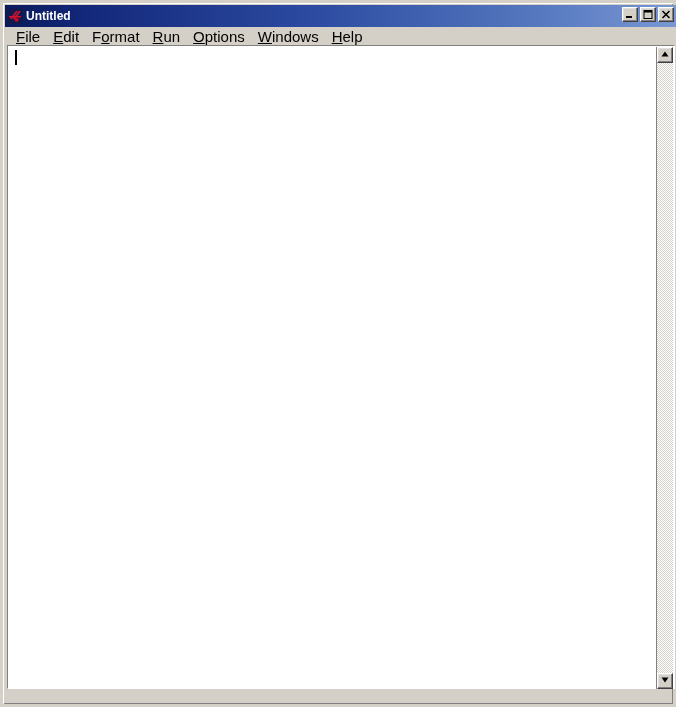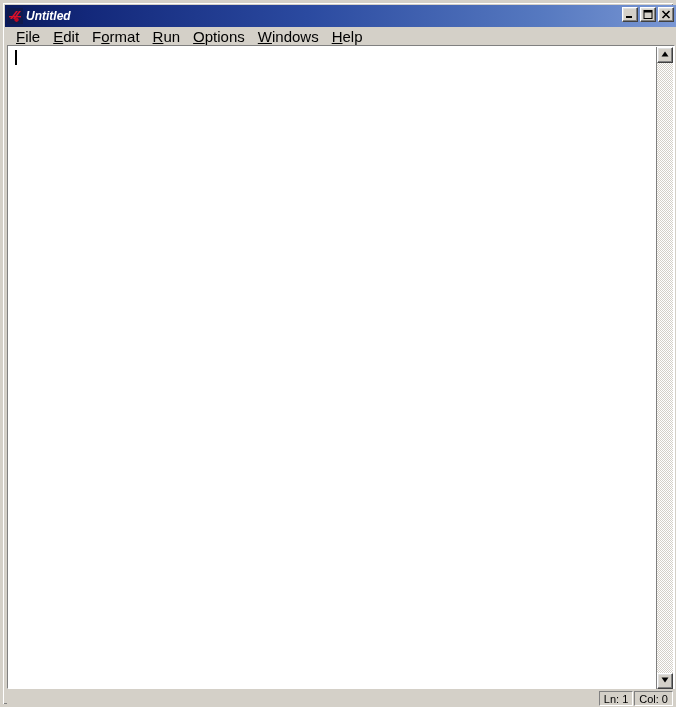--- a/index.html
+++ b/index.html
@@ -49,21 +49,20 @@
     position: relative;
   }
   #title-text {
     color: #ffffff;
     font-size: 12px;
     font-weight: bold;
     letter-spacing: 0px;
     white-space: nowrap;
     font-family: "Liberation Sans", sans-serif;
     text-shadow: 0px 0px 0 rgba(0,0,0,0);
-    font-style: italic;
   }
 
   
   #win-buttons {
     position: absolute;
     right: 3px;
     top: 2px;
     display: flex;
     gap: 2px;
   }
@@ -256,18 +255,14 @@
         </svg>
       </div>
       <div class="sb-btn" id="sb-down">
         <svg width="8" height="6" viewBox="0 0 8 6">
           <path d="M0.5 0.5 L7.5 0.5 L4 5.5 Z" fill="#000000"></path>
         </svg>
       </div>
     </div>
   </div>
 
-  <div id="statusbar">
-    <div class="status-panel">Ln: 1</div>
-    <div class="status-panel" id="status-col">Col: 0</div>
-  </div>
 
 </div>
 
 </body></html>

